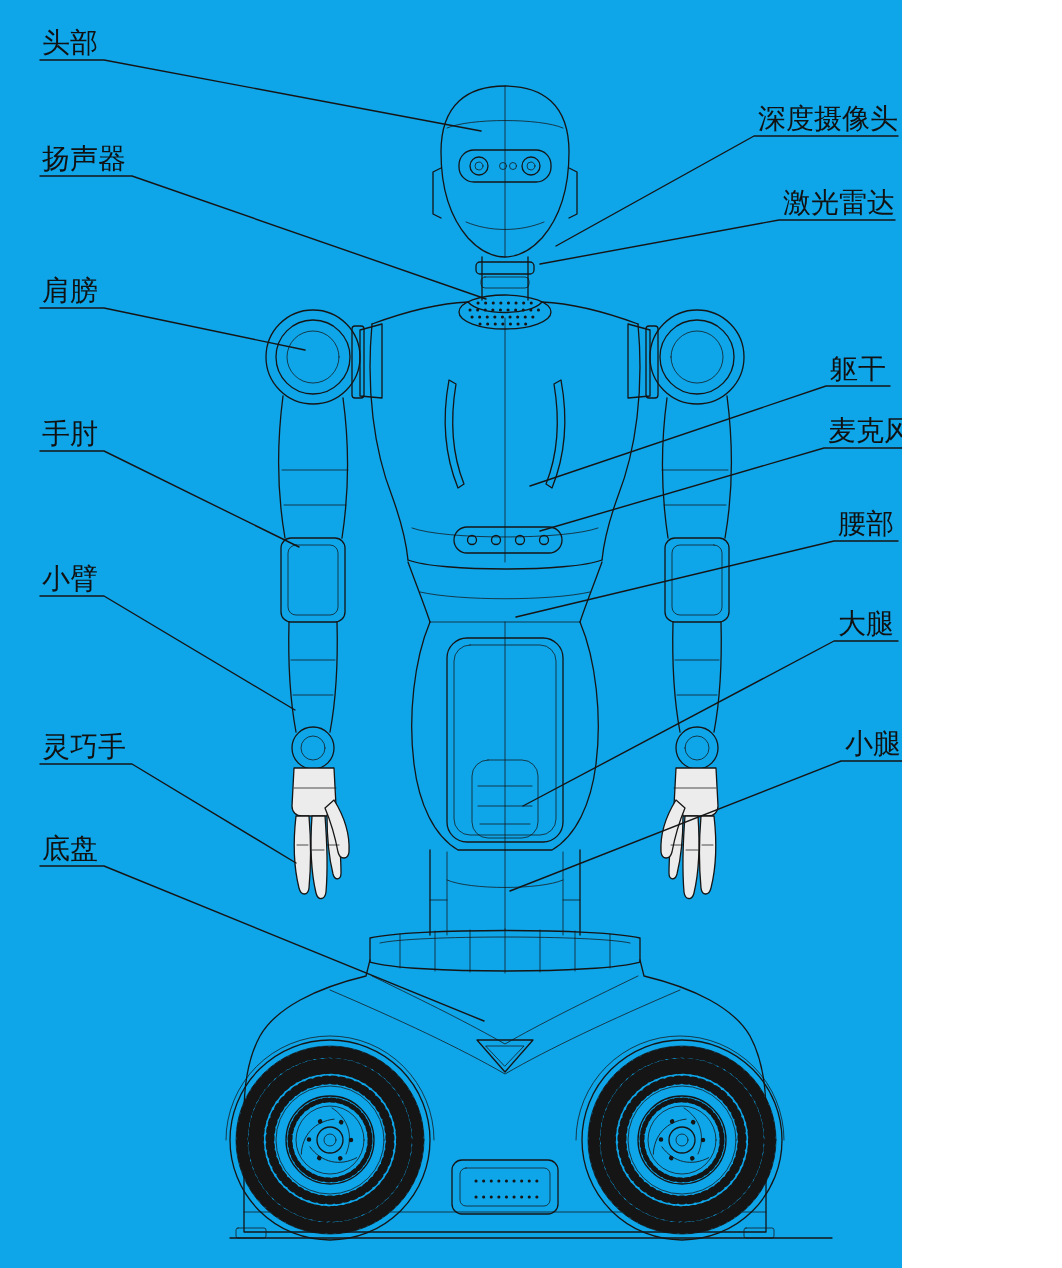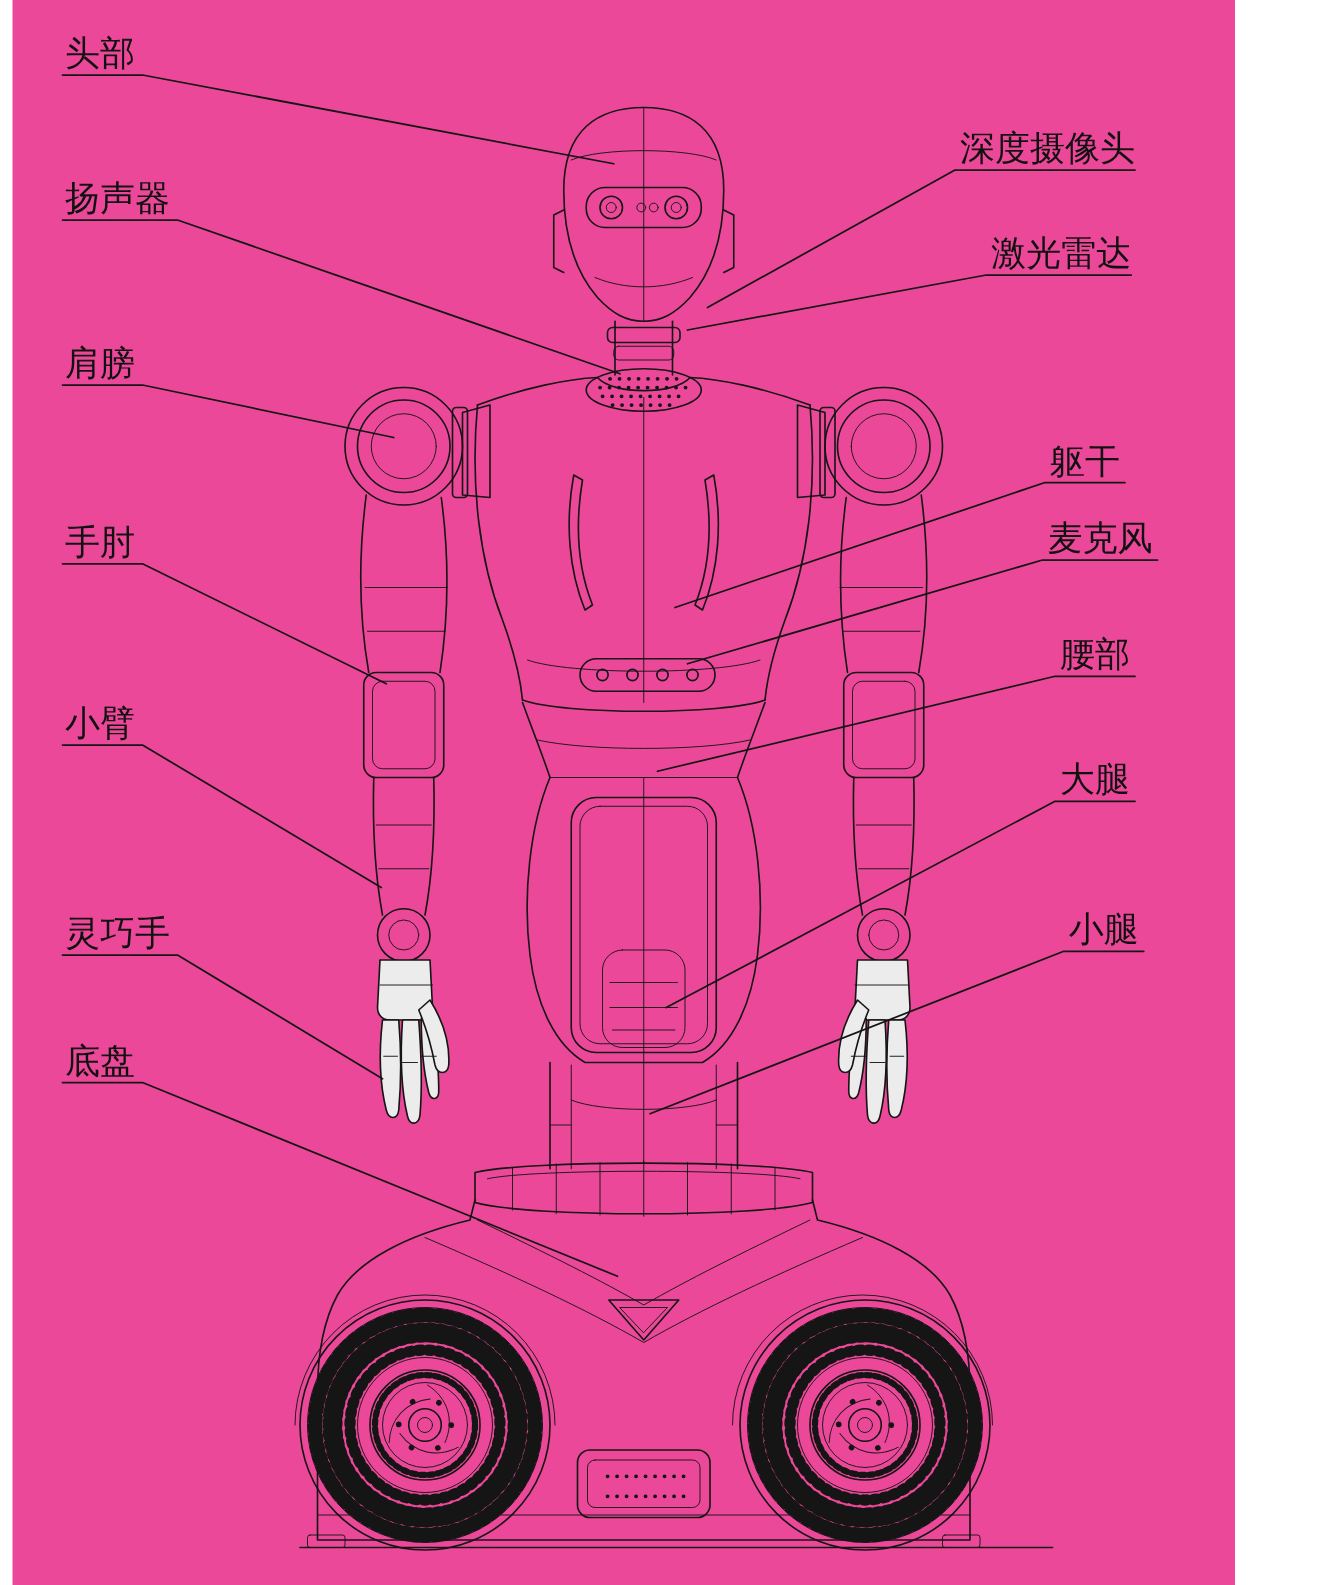--- a/index.html
+++ b/index.html
@@ -1,16 +1,16 @@
 <!DOCTYPE html>
 <html><head>
 <meta charset="utf-8">
 <style>
   html,body{margin:0;padding:0;background:#ffffff;}
-  .stage{position:relative;width:978px;height:1268px;background:#ec4899;overflow:hidden;margin-left:10px;}
+  .stage{position:relative;width:902px;height:1268px;background:#0ea5e9;overflow:hidden;}
   svg{display:block;}
   
   .draw *{fill:none;stroke:#151515;stroke-width:1.3;stroke-linecap:round;stroke-linejoin:round;}
   .thin{stroke-width:.75 !important;}
   .dots{stroke-width:3 !important;stroke-dasharray:.1 7.5;stroke-linecap:round !important;}
   .hand{fill:#ececec;}
   .tread-a{stroke-width:12 !important;stroke-dasharray:3 5;}
   .tread-b{stroke-width:16 !important;stroke-dasharray:3 5;}
   .tread-c{stroke-width:9 !important;stroke-dasharray:3 5;}
   .gear{stroke-width:5 !important;stroke-dasharray:3.5 3.5;}

